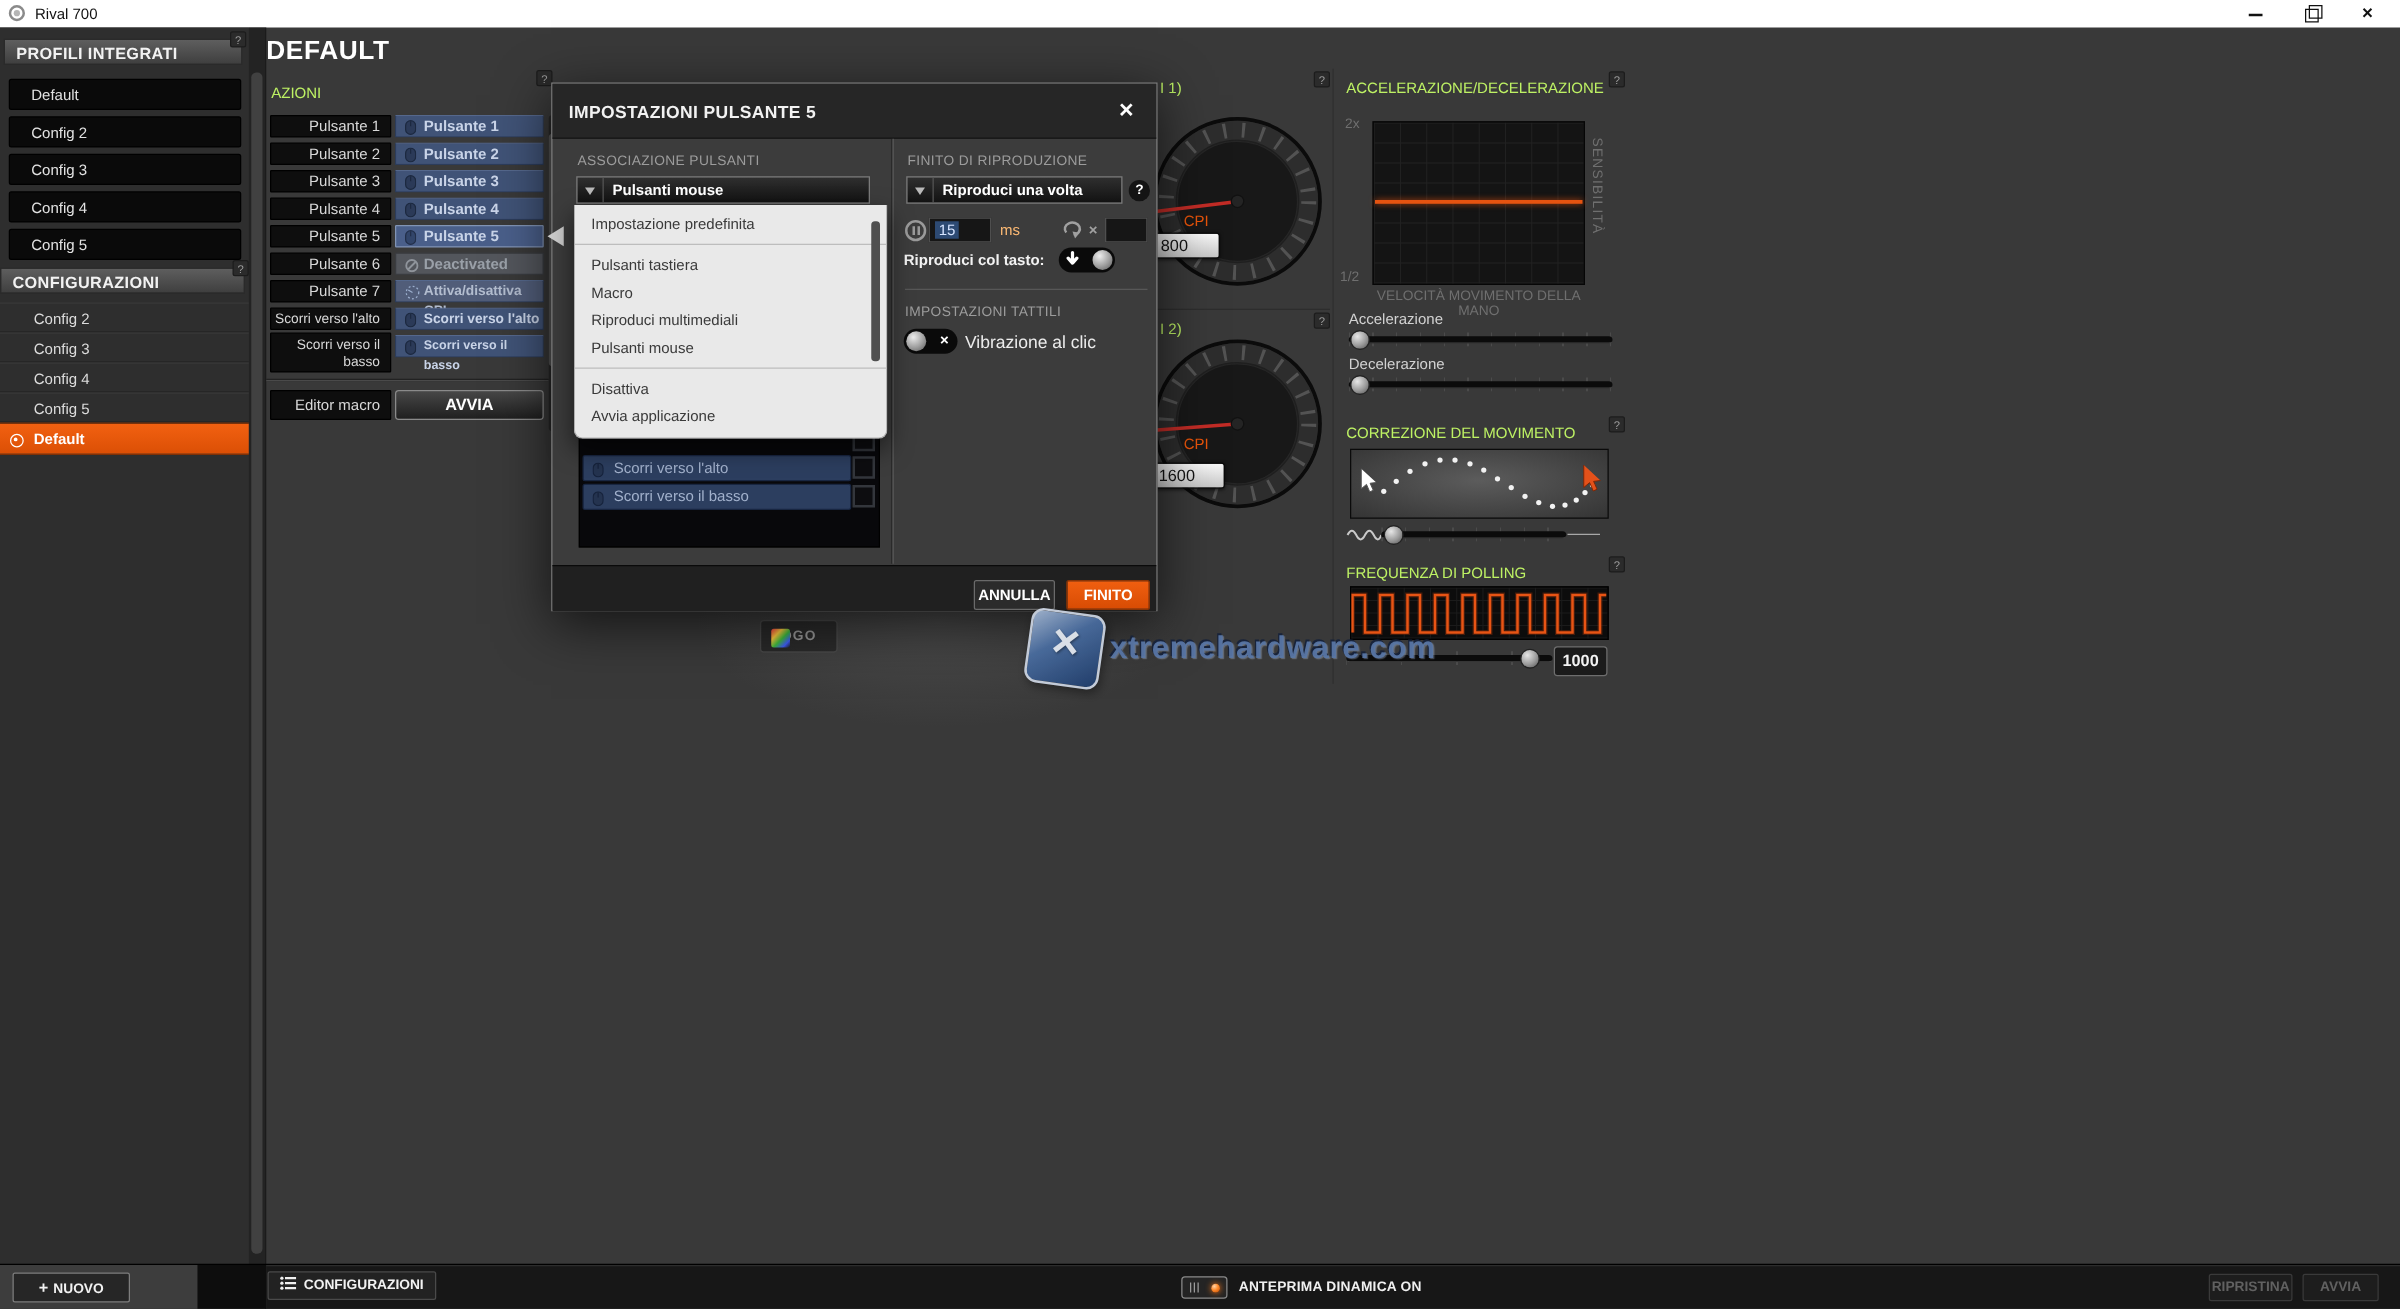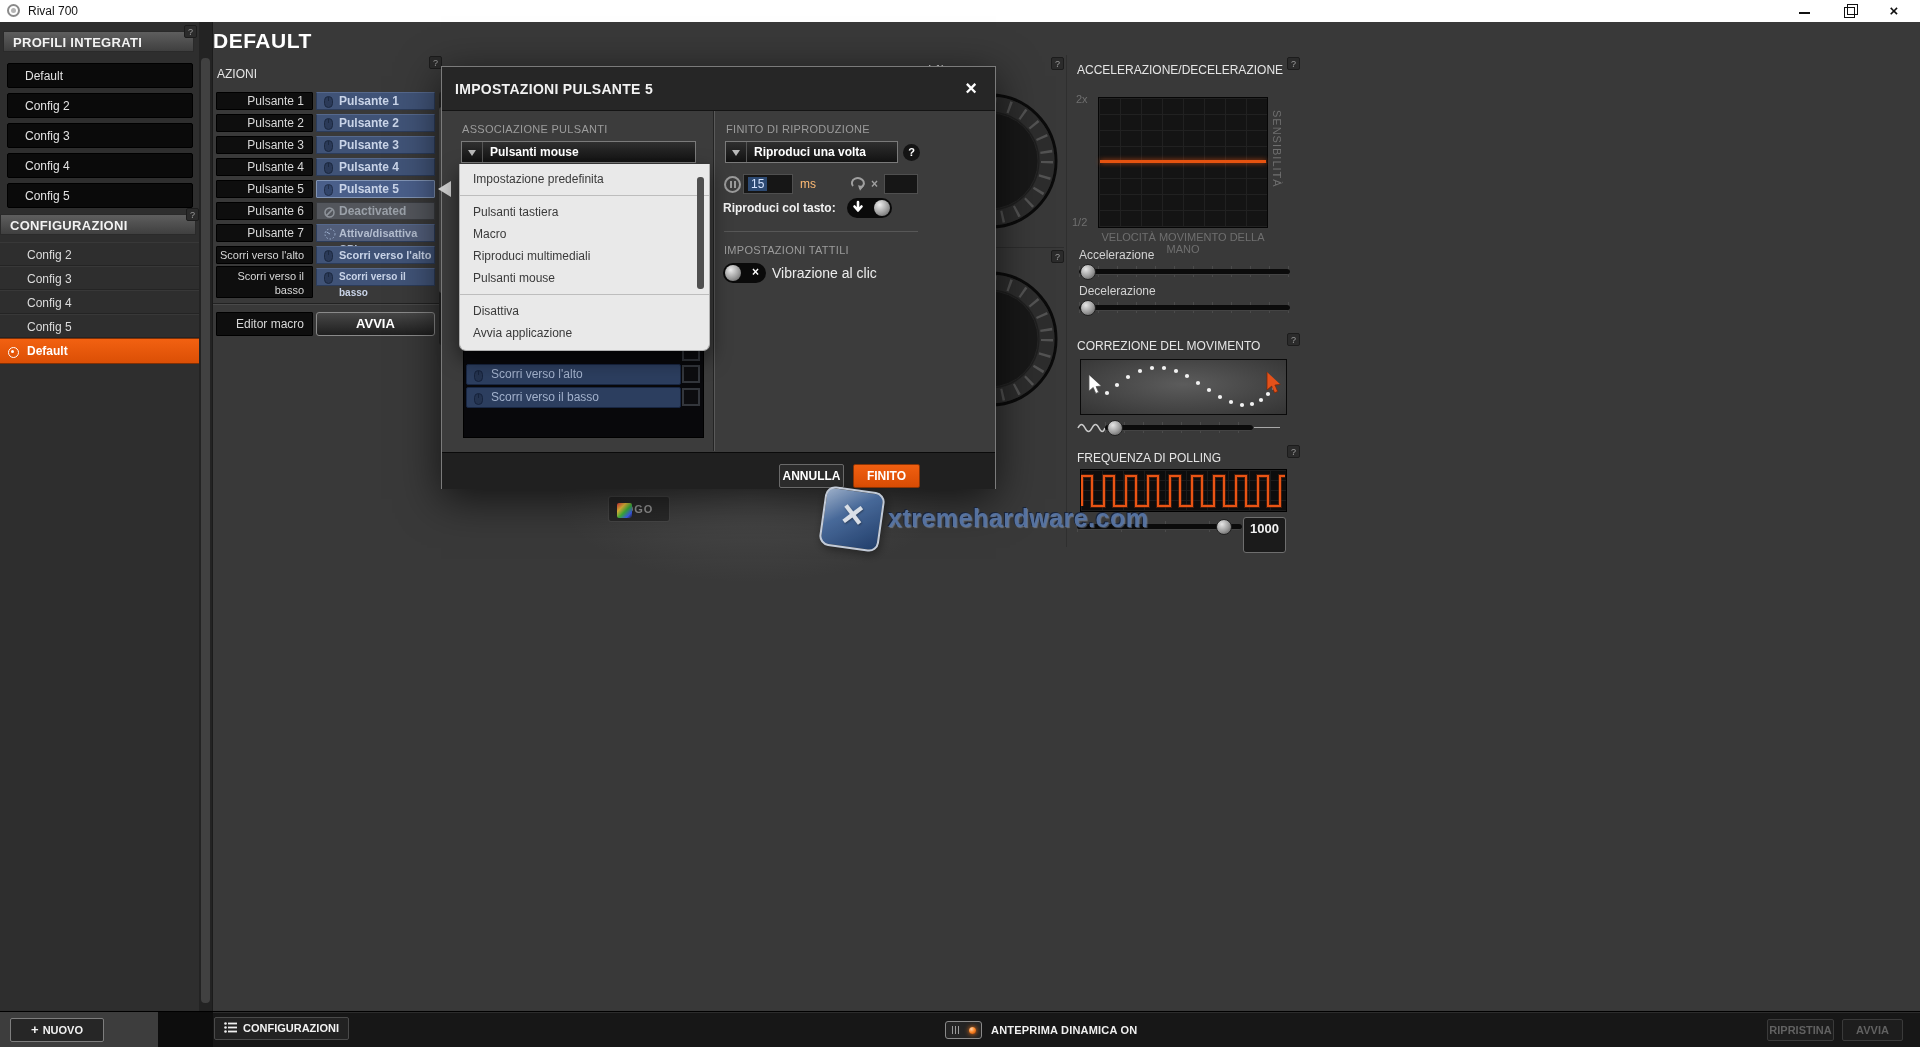--- a/index.html
+++ b/index.html
@@ -45,35 +45,35 @@
   .plus{font-size:13px;margin-right:4px;}
   .prevtoggle{left:945px;top:1021px;width:37px;height:18px;background:#242424;border:1px solid #8a8a8a;border-radius:3px;box-sizing:border-box;}
   .prevtoggle i{position:absolute;top:4px;width:1px;height:8px;background:#9a9a9a;}
   .prevdot{position:absolute;right:5px;top:5px;width:7px;height:7px;border-radius:50%;
     background:radial-gradient(circle at 35% 30%,#ffd2a8,#ff8a2a 45%,#b54200);box-shadow:0 0 5px #ff7a1a;}
   .prevlabel{left:991px;top:1024px;font-size:11px;font-weight:bold;color:#f0f0f0;letter-spacing:.2px;}
   .gbtn{top:1019px;height:22px;background:#1d1d1d;border:1px solid #3a3a3a;border-radius:2px;
     color:#616161;font-size:11px;font-weight:bold;text-align:center;line-height:20px;box-sizing:border-box;}
   
   .page-title{left:213px;top:29px;font-size:21px;font-weight:bold;color:#fff;letter-spacing:.5px;}
-  .panel-h{font-size:12px;color:#e5e5e5;}
+  .panel-h{font-size:12px;color:#bef264;}
   .acell{background:#0e0e0e;border:1px solid #000;color:#d8d8d8;font-size:12px;text-align:right;
     padding-right:8px;box-sizing:border-box;border-radius:1px;}
   .abtn{background:#405377;border:1px solid #2c3c5a;border-top-color:#55688c;color:#c9d4e8;font-size:12px;
     font-weight:bold;box-sizing:border-box;border-radius:1px;padding-left:22px;}
   .abtn.sel{background:#4a5f8a;border-color:#8194b5;}
   .abtn.deact{background:#53565c;border-color:#3a3c40;color:#9aa0a8;}
   .abtn.cpi{background:#515d79;border-color:#3c4а62;color:#b3bdcf;}
   .micon{position:absolute;left:7px;top:3px;}
   .avvia{background:linear-gradient(#474747,#1f1f1f);border:1px solid #8a8a8a;border-radius:3px;
     color:#fff;font-weight:bold;font-size:13px;text-align:center;box-sizing:border-box;}
   .az-scroll{left:439px;top:92px;width:6px;height:253px;background:#282828;border-radius:3px;}
   .az-thumb{left:439px;top:107px;width:6px;height:186px;background:#555;border-radius:3px;}
   
-  .modal{left:441px;top:66px;width:555px;height:423px;background:#3c3c3c;border:1px solid #7b7b7b;
+  .modal{left:441px;top:66px;width:485px;height:423px;background:#3c3c3c;border:1px solid #7b7b7b;
     box-sizing:border-box;box-shadow:0 10px 40px rgba(0,0,0,.65);z-index:10;}
   .m-head{position:absolute;left:0;top:0;width:100%;height:44px;background:#262626;border-bottom:1px solid #141414;box-sizing:border-box;}
   .m-title{position:absolute;left:13px;top:14px;font-size:14px;font-weight:bold;color:#f2f2f2;letter-spacing:.3px;}
   .m-close{position:absolute;right:10px;top:8px;width:28px;height:26px;color:#fff;font-size:20px;font-weight:bold;text-align:center;line-height:26px;}
   .m-arrow{position:absolute;left:-12px;top:114px;width:0;height:0;border:8px solid transparent;border-right:13px solid #cdcdcd;}
   .m-vdiv{position:absolute;left:272px;top:44px;width:1px;height:340px;background:#5a5a5a;}
   .m-vdiv2{position:absolute;left:271px;top:44px;width:1px;height:340px;background:#242424;}
   .m-sec{position:absolute;font-size:11px;color:#9c9c9c;letter-spacing:.3px;}
   .ddbtn{position:absolute;height:22px;background:linear-gradient(#2f2f2f,#121212);border:1px solid #7a7a7a;
     box-sizing:border-box;color:#fff;font-weight:bold;font-size:12px;}
@@ -122,21 +122,21 @@
     border-bottom:1px solid #444;}
   .knob{position:absolute;top:0;width:16px;height:16px;border-radius:50%;
     background:radial-gradient(circle at 35% 30%,#e6e6e6,#9a9a9a 55%,#4f4f4f);border:1px solid #222;box-sizing:border-box;}
   .slabel{font-size:12px;color:#d2d2d2;}
   .corrbox{left:1080px;top:359px;width:207px;height:56px;border:1px solid #0a0a0a;box-sizing:border-box;
     background:radial-gradient(ellipse at 50% 45%,#5c5c5c,#3c3c3c 80%,#343434);}
   .waveline{left:1254px;top:427px;width:26px;height:1px;background:#a8a8a8;}
   .pollbox{left:1080px;top:469px;width:207px;height:43px;background:#0c0c0c;border:1px solid #000;box-sizing:border-box;
     background-image:linear-gradient(#1b1b1b 1px,transparent 1px),linear-gradient(90deg,#1b1b1b 1px,transparent 1px);
     background-size:100% 10px,21px 100%;}
-  .pollval{left:1243px;top:517px;width:43px;height:36px;background:#1b1b1b;border:1px solid #6e6e6e;border-radius:3px;
+  .pollval{left:1243px;top:517px;width:43px;height:24px;background:#1b1b1b;border:1px solid #6e6e6e;border-radius:3px;
     color:#f2f2f2;font-size:13px;font-weight:bold;text-align:center;line-height:22px;box-sizing:border-box;}
   .cpibox{background:linear-gradient(#f8f8f8,#c6c6c6);border:1px solid #0a0a0a;border-radius:3px;
     color:#141414;font-size:13px;font-weight:normal;text-align:center;box-sizing:border-box;box-shadow:0 1px 3px rgba(0,0,0,.6);}
   .cpilabel{color:#e8540a;font-size:12px;font-weight:normal;text-align:center;}
   .coldiv{left:1066px;top:55px;width:1px;height:492px;background:#2f2f2f;}
   .rowdiv{left:912px;top:247px;width:152px;height:1px;background:#2d2d2d;}
   
   .mouse-shade{left:555px;top:488px;width:390px;height:95px;
     background:radial-gradient(ellipse at 50% 10%,rgba(130,130,130,.22),rgba(0,0,0,0) 70%);}
   .logochip{left:608px;top:496px;width:62px;height:26px;background:rgba(28,28,28,.6);

